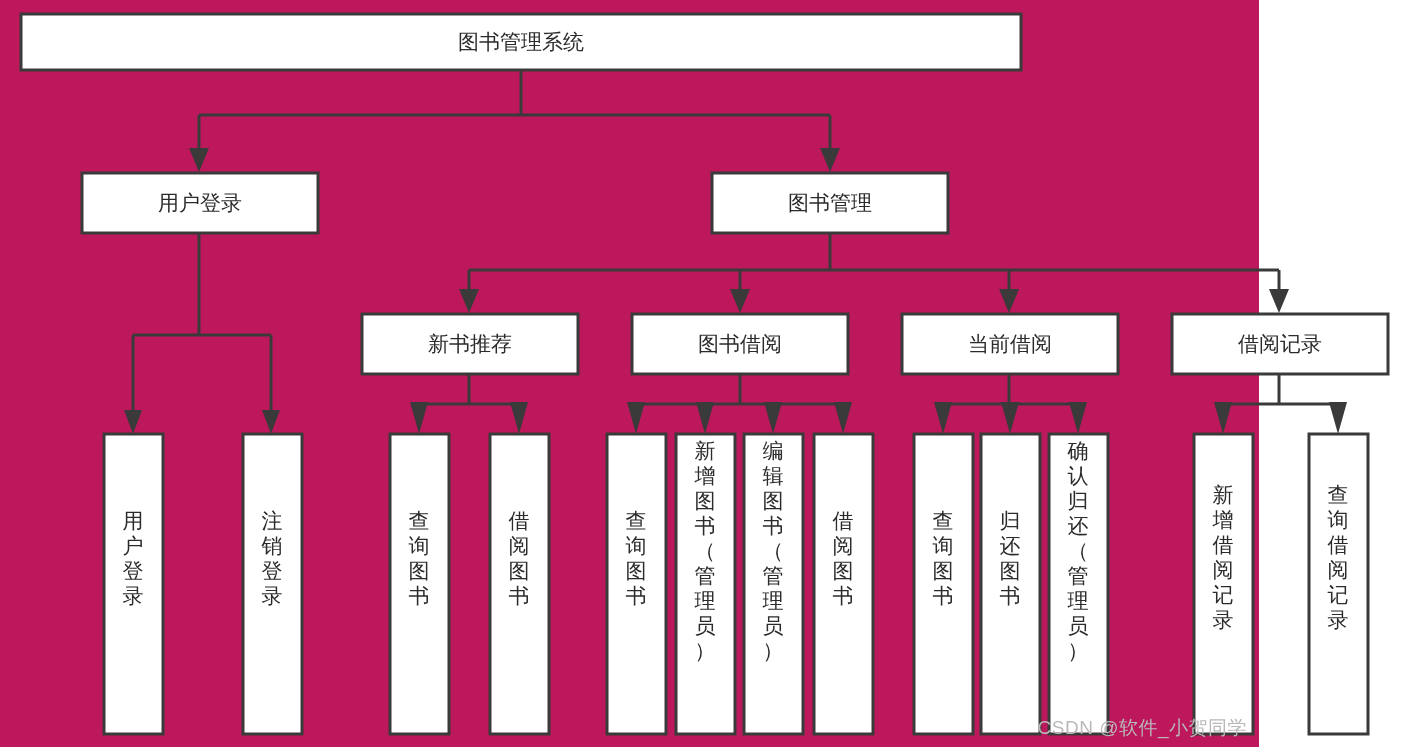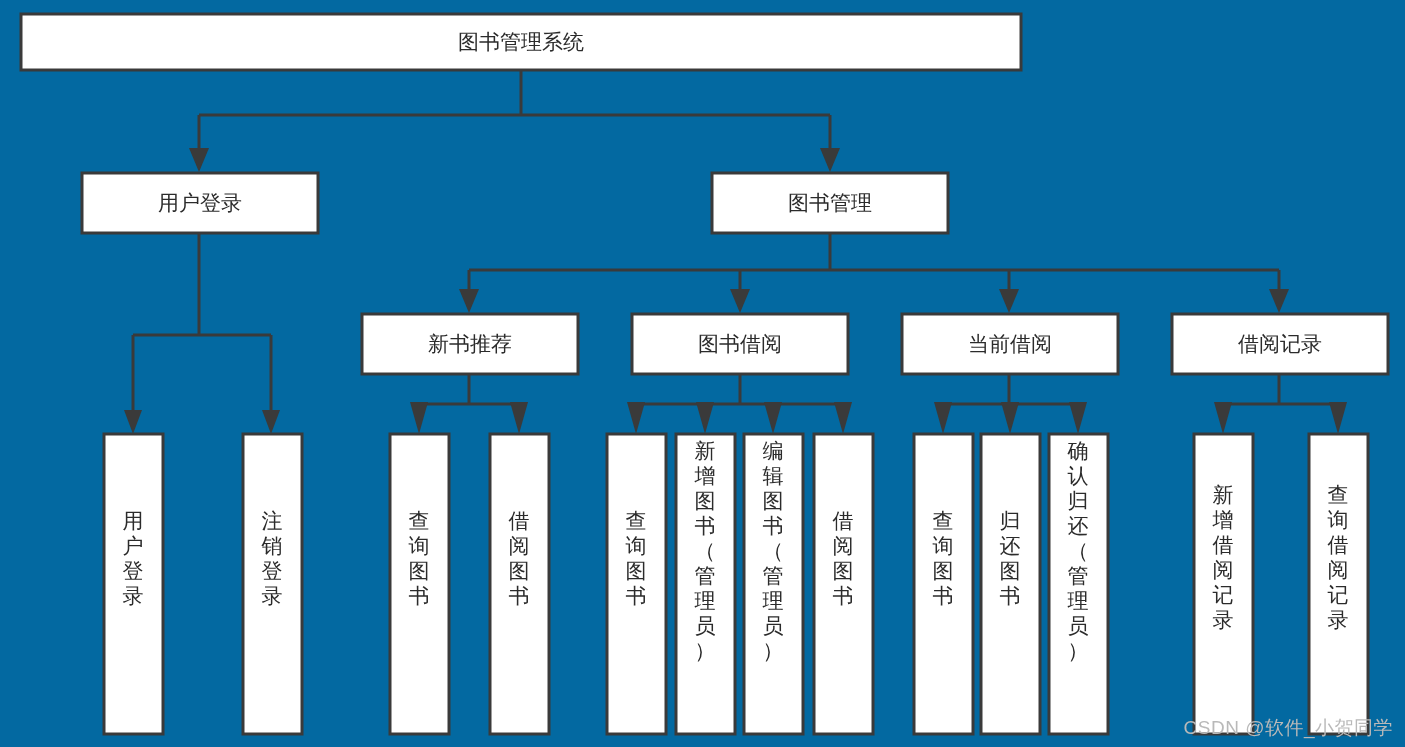--- a/index.html
+++ b/index.html
@@ -8,23 +8,23 @@
     background: #ffffff;
   }
   body {
     width: 1405px;
     height: 747px;
     font-family: "Liberation Sans", "DejaVu Sans", sans-serif;
     overflow: hidden;
   }
   #chart-root {
     position: relative;
-    width: 1405px;
+    width: 1259px;
     height: 747px;
-    background: #0369a1;
+    background: #be185d;
   }
   svg.flow {
     position: absolute;
     left: 0;
     top: 0;
     width: 1405px;
     height: 747px;
   }
   .node-box {
     fill: #ffffff;

